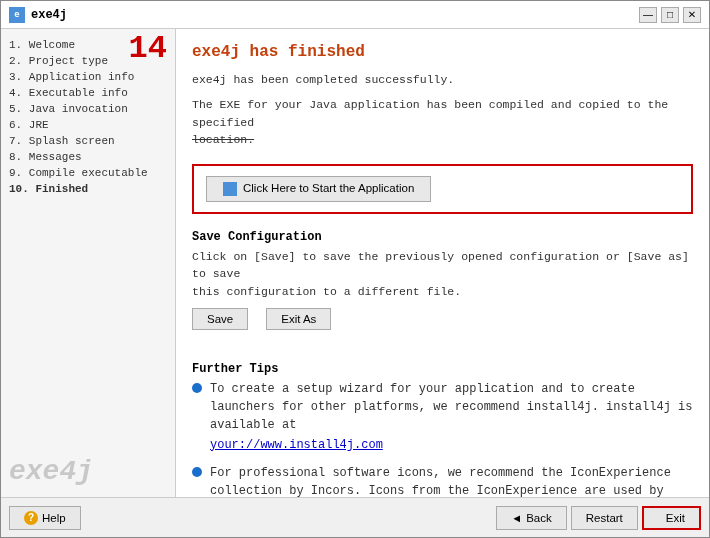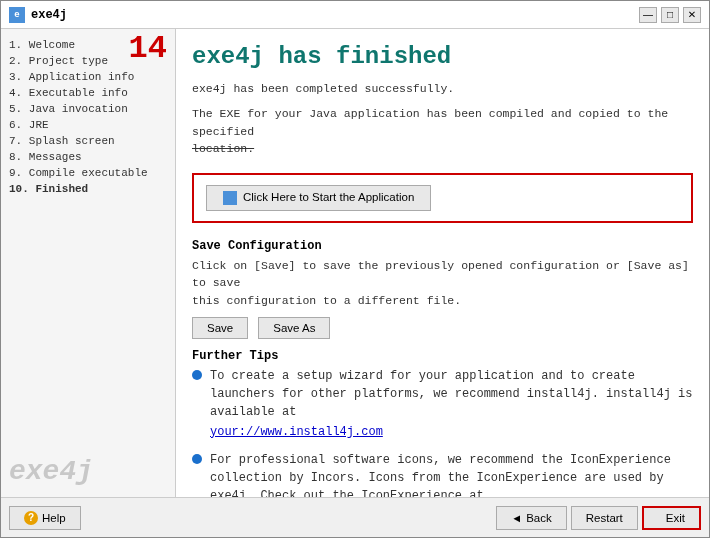--- a/index.html
+++ b/index.html
@@ -108,24 +108,24 @@
     }
     .content-area {
       flex: 1;
       display: flex;
       flex-direction: column;
       padding: 14px 16px 8px 16px;
       background: #ffffff;
       overflow-y: auto;
     }
     .page-title {
-      font-size: 24px;
+      font-size: 16px;
       font-weight: bold;
       margin-bottom: 10px;
-      color: #0f766e;
+      color: #c2410c;
     }
     .content-text {
       font-size: 11.5px;
       color: #333;
       line-height: 1.5;
       margin-bottom: 8px;
     }
     .start-app-box {
       border: 2px solid #cc0000;
       padding: 10px 12px;
@@ -155,22 +155,22 @@
       color: #000;
     }
     .save-config-text {
       font-size: 11.5px;
       color: #333;
       margin-bottom: 8px;
       line-height: 1.5;
     }
     .save-buttons {
       display: flex;
-      gap: 10px;
-      margin-bottom: 2px;
+      gap: 18px;
+      margin-bottom: 24px;
     }
     .save-btn {
       background: #e8e8e8;
       border: 1px solid #aaa;
       padding: 4px 14px;
       font-size: 11.5px;
       cursor: pointer;
     }
     .further-tips-section {
       margin-top: 4px;
@@ -297,21 +297,21 @@
         </button>
       </div>
 
       <div class="section-title">Save Configuration</div>
       <div class="save-config-text">
         <span>Click on [Save] to save the previously opened configuration or [Save as] to save</span><br>
         <span>this configuration to a different file.</span>
       </div>
       <div class="save-buttons">
         <button class="save-btn">Save</button>
-        <button class="save-btn">Save As</button>
+        <button class="save-btn">Exit As</button>
       </div>
 
       <div class="further-tips-section">
         <div class="section-title">Further Tips</div>
         <div class="tip-item">
           <div class="tip-dot"></div>
           <div class="tip-text">
             <span>To create a setup wizard for your application and to create launchers for other platforms, we recommend install4j. install4j is available at</span>
             <a class="tip-link">your://www.install4j.com</a>
           </div>

